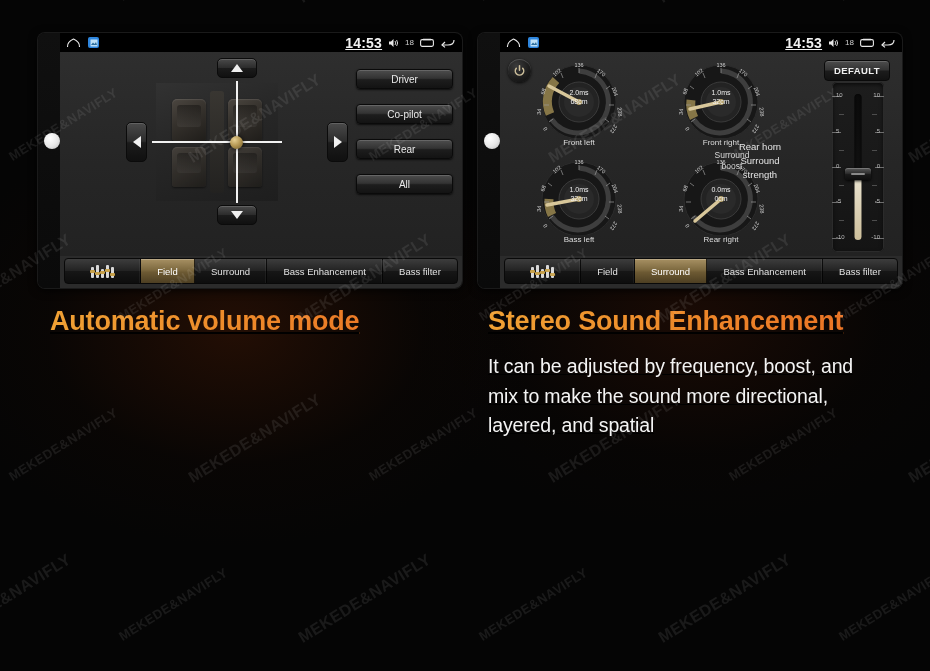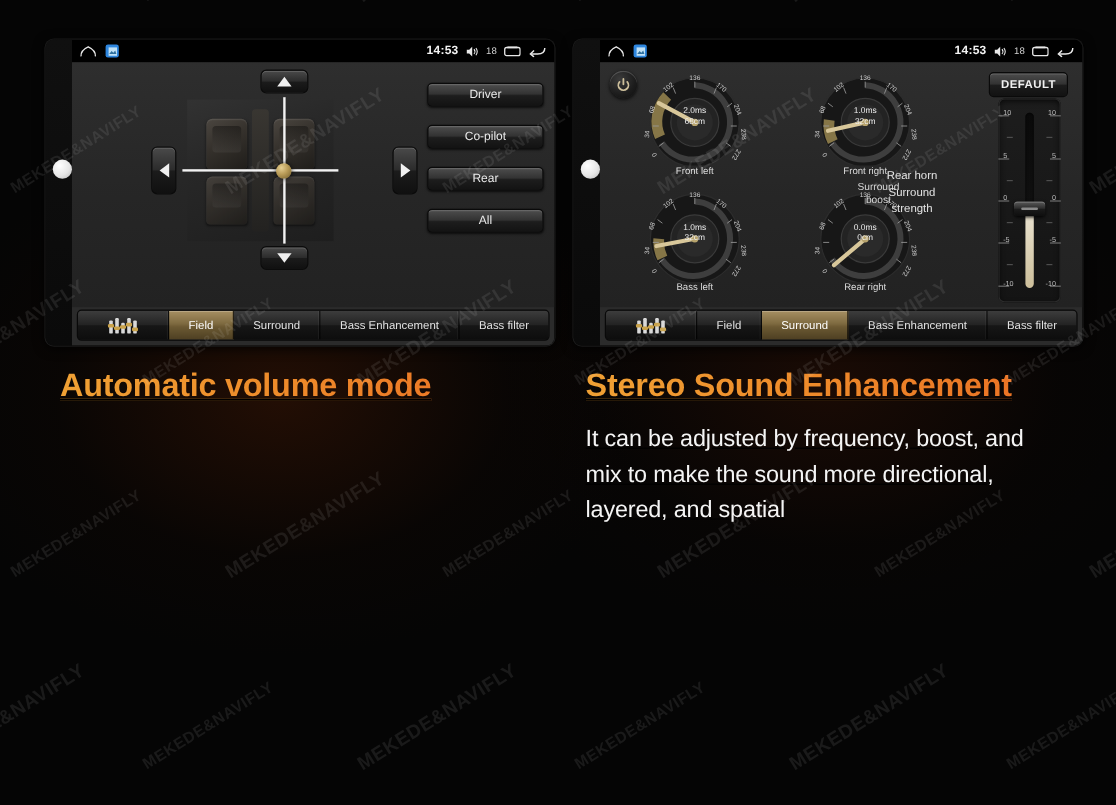--- a/index.html
+++ b/index.html
@@ -59,21 +59,21 @@
   
   .statusbar {
     position: relative;
     height: 19px; background: #000;
     display: flex; align-items: center;
     padding: 0 7px 0 6px;
     color: #e8e8e8;
   }
   .sb-left { display: flex; align-items: center; gap: 7px; }
   .sb-right { margin-left: auto; display: flex; align-items: center; gap: 6px; }
-  .sb-time { font-size: 10px; font-weight: 600; letter-spacing: .2px; color: #f2f2f2; }
+  .sb-time { font-size: 14px; font-weight: 600; letter-spacing: .2px; color: #f2f2f2; text-decoration: underline; }
   .sb-vol { font-size: 8px; color: #cfcfcf; }
   .ic { display: inline-block; line-height: 0; }
   .ic svg { display: block; }
   .app-badge {
     width: 11px; height: 11px; border-radius: 2px;
     background: #2e86de; display: inline-flex;
     align-items: center; justify-content: center;
   }
 
   

